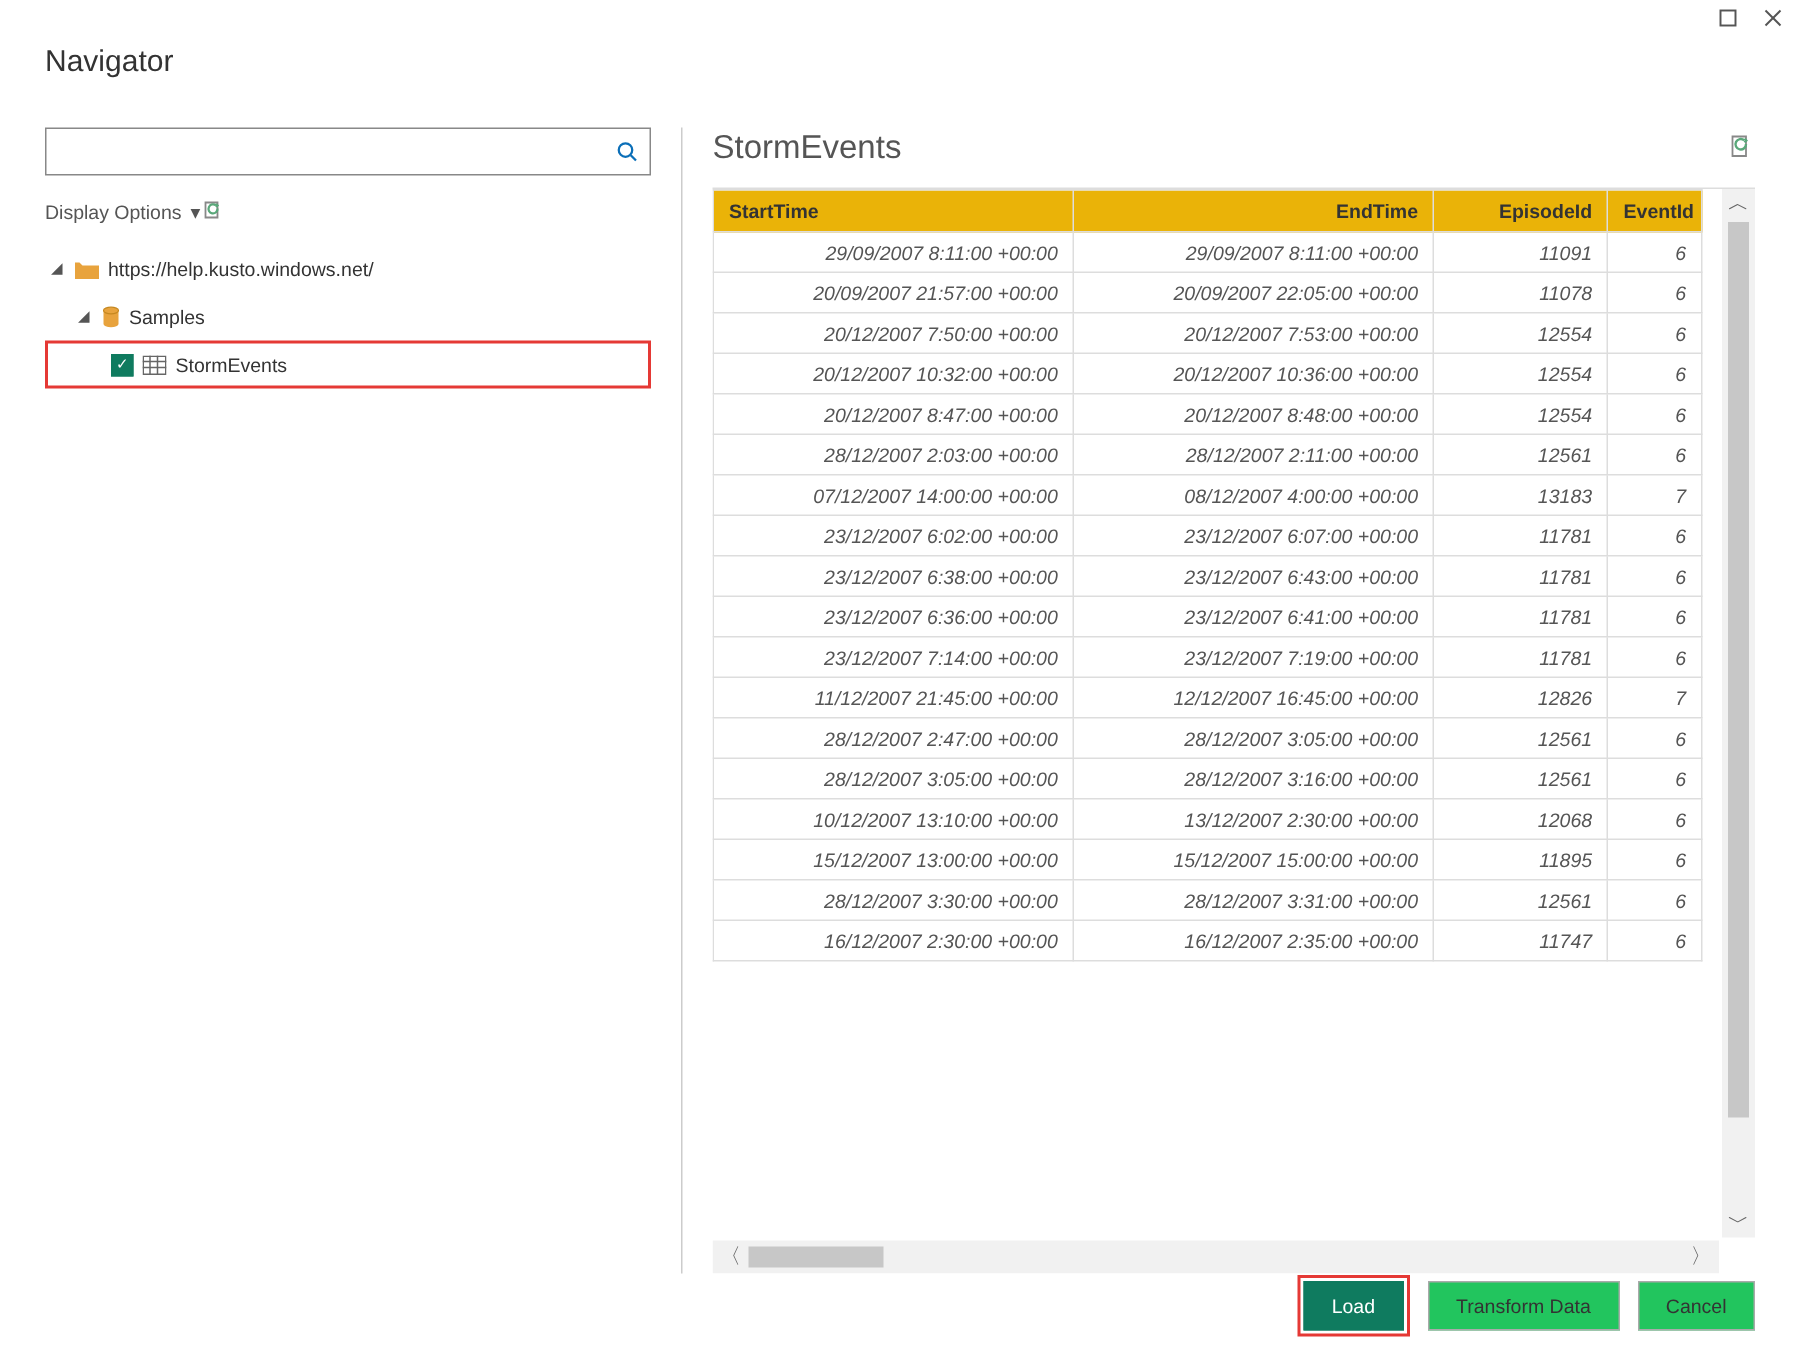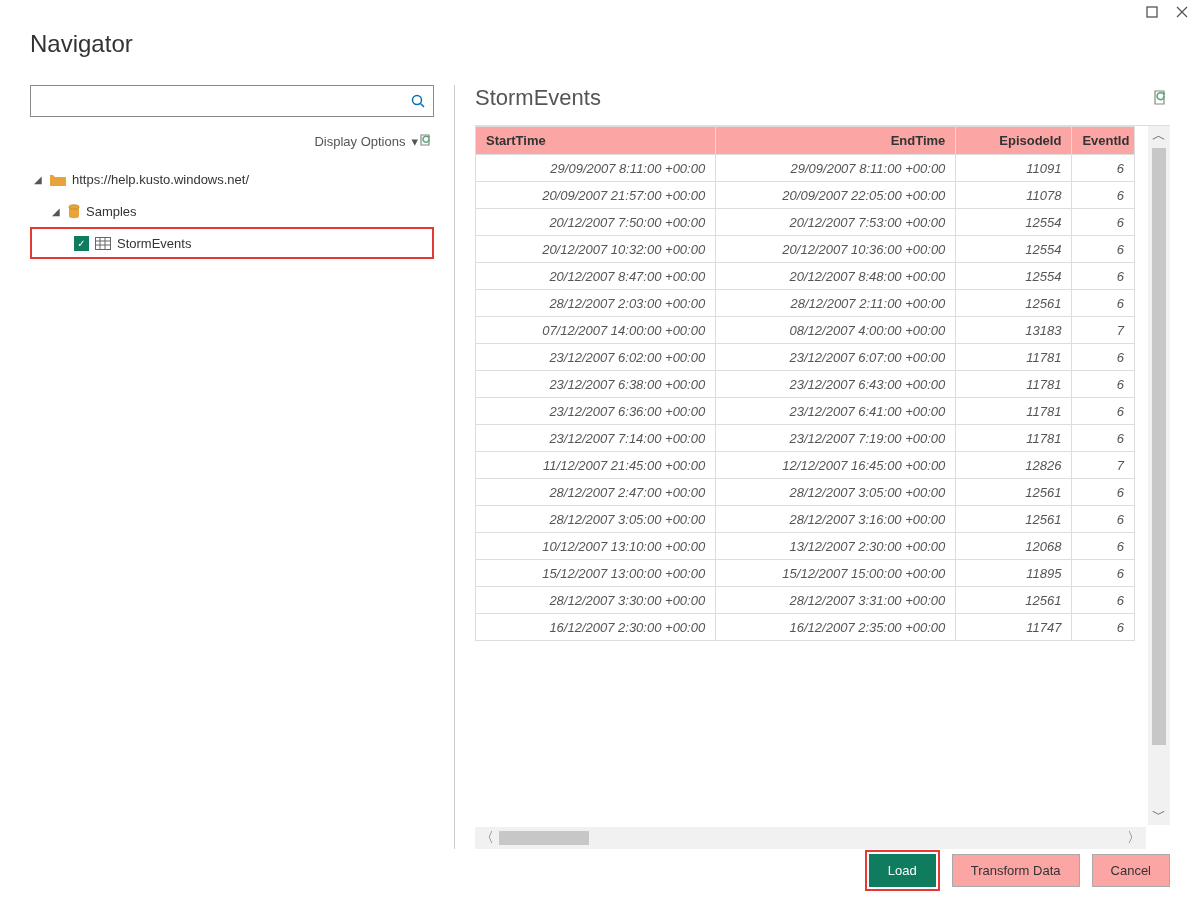--- a/index.html
+++ b/index.html
@@ -1,61 +1,61 @@
 <!DOCTYPE html>
 <html><head>
 <meta charset="utf-8">
 <style>
   * { box-sizing: border-box; }
   html, body { margin: 0; padding: 0; font-family: "Segoe UI", Arial, sans-serif; font-size: 13px; color: #333; background: #fff; width: 1200px; height: 909px; overflow: hidden; }
   .window { width: 1200px; height: 909px; position: relative; }
   .window-controls { position: absolute; top: 4px; right: 10px; display: flex; gap: 14px; }
   .window-ctrl { width: 16px; height: 16px; display: flex; align-items: center; justify-content: center; cursor: default; }
-  .title { position: absolute; left: 30px; top: 30px; font-size: 24px; color: #333; font-weight: 400; }
+  .title { position: absolute; left: 30px; top: 30px; font-size: 20px; color: #333; font-weight: 400; }
   .content { position: absolute; left: 30px; top: 85px; right: 30px; bottom: 60px; display: flex; }
   .left-panel { width: 425px; padding-right: 20px; border-right: 1px solid #ccc; }
   .right-panel { flex: 1; padding-left: 20px; display: flex; flex-direction: column; }
   .search-wrap { border: 1px solid #888; height: 32px; display: flex; align-items: center; padding: 0 8px; }
   .search-input { flex: 1; border: none; outline: none; font-size: 13px; background: transparent; }
   .search-icon { color: #0b6fb8; font-size: 14px; }
-  .display-opts { display: flex; align-items: center; justify-content: flex-end; margin-top: 16px; color: #555; }
+  .display-opts { display: flex; align-items: center; justify-content: flex-start; margin-top: 16px; color: #555; }
   .display-opts-left { display: flex; align-items: center; gap: 6px; cursor: default; }
   .tree { margin-top: 14px; }
   .tree-row { display: flex; align-items: center; height: 32px; gap: 6px; padding-left: 4px; }
   .tree-indent1 { padding-left: 22px; }
   .tree-indent2 { padding-left: 38px; }
   .expander { width: 10px; color: #555; font-size: 10px; }
   .folder-icon { color: #e8a33d; }
   .db-icon { color: #e8a33d; }
   .table-icon { color: #555; }
   .checkbox { width: 15px; height: 15px; background: #0f7b5f; border: 1px solid #0f7b5f; display: flex; align-items: center; justify-content: center; color: #fff; font-size: 10px; }
   .highlight-red { border: 2px solid #e53935; }
   .preview-header { display: flex; align-items: center; justify-content: space-between; }
   .preview-title { font-size: 22px; color: #555; font-weight: 400; }
   .refresh-btn { color: #5aa87a; cursor: default; }
   .table-wrap { flex: 1; margin-top: 14px; position: relative; overflow: hidden; border-top: 1px solid #ddd; }
   .data-table-scroll { position: absolute; top: 0; left: 0; right: 24px; bottom: 24px; overflow: hidden; }
   table.data { border-collapse: collapse; width: 660px; table-layout: fixed; }
-  table.data th { text-align: left; font-weight: 600; background: #fca5a5; border: 1px solid #ddd; padding: 6px 10px; height: 28px; color: #333; }
+  table.data th { text-align: left; font-weight: 600; background: #eab308; border: 1px solid #ddd; padding: 6px 10px; height: 28px; color: #333; }
   table.data td { border: 1px solid #ddd; padding: 4px 10px; font-style: italic; color: #555; height: 27px; }
   .col-start { width: 238px; text-align: right; }
   .col-end { width: 238px; text-align: right; }
   .col-ep { width: 115px; text-align: right; }
   .col-ev { width: 62px; text-align: left; }
   td.num { text-align: right; }
   td.ev { text-align: right; overflow: hidden; }
   .vscroll { position: absolute; right: 0; top: 0; bottom: 24px; width: 22px; background: #f1f1f1; display: flex; flex-direction: column; align-items: center; justify-content: space-between; }
   .vscroll .thumb { width: 14px; flex: 1; background: #c7c7c7; margin: 2px 0 60px 0; }
   .vscroll .arrow { height: 20px; color: #666; font-size: 14px; display: flex; align-items: center; justify-content: center; width: 100%; }
   .hscroll { position: absolute; left: 0; right: 24px; bottom: 0; height: 22px; background: #f1f1f1; display: flex; align-items: center; }
   .hscroll .arrow { width: 24px; text-align: center; color: #666; font-size: 14px; }
   .hscroll .htrack { flex: 1; height: 14px; position: relative; }
   .hscroll .hthumb { position: absolute; left: 0; width: 90px; height: 14px; background: #c7c7c7; }
   .footer { position: absolute; bottom: 18px; right: 30px; display: flex; gap: 12px; align-items: center; }
-  .btn { border: 1px solid #aaa; padding: 8px 18px; font-size: 13px; background: #fca5a5; cursor: default; }
+  .btn { border: 1px solid #aaa; padding: 8px 18px; font-size: 13px; background: #22c55e; cursor: default; }
   .btn-primary { background: #0f7b5f; color: #fff; border-color: #0f7b5f; }
   .btn-highlight-wrap { border: 2px solid #e53935; padding: 2px; }
   svg { display: block; }
 </style>
 </head>
 <body>
 
 <div class="window">
   <div class="window-controls">
     <div class="window-ctrl">

